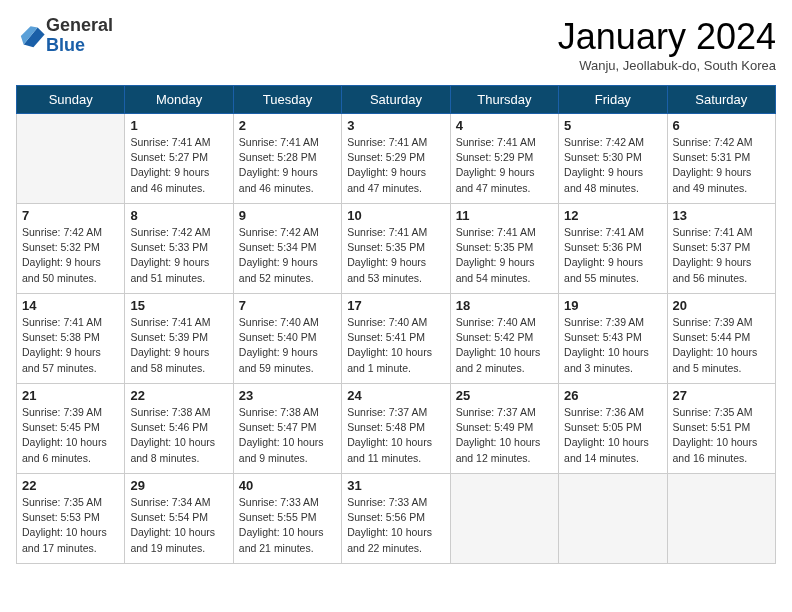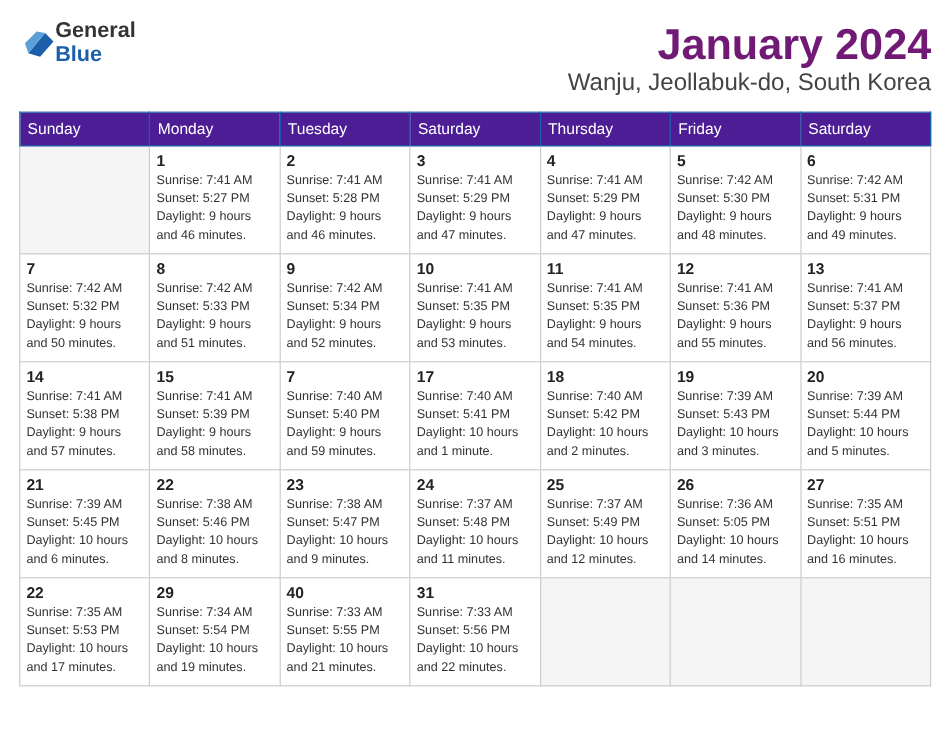--- a/index.html
+++ b/index.html
@@ -30,36 +30,36 @@
     .logo-icon {
       width: 28px;
       height: 28px;
       margin-left: 2px;
     }
     .title-block {
       text-align: right;
     }
     .month-title {
       font-size: 36px;
-      font-weight: bold;
-      color: #701a75;
+      font-weight: normal;
+      color: #000000;
     }
     .location {
-      font-size: 20px;
+      font-size: 13px;
       color: #444;
     }
     .calendar {
       width: 100%;
       border-collapse: collapse;
       font-size: 11px;
     }
     .calendar th {
-      background: #4c1d95;
+      background: #0c4a6e;
       color: #fff;
-      text-align: left;
+      text-align: center;
       padding: 6px 6px;
       font-size: 13px;
       font-weight: normal;
       border: 1px solid #1a5fa8;
     }
     .calendar td {
       border: 1px solid #ccc;
       vertical-align: top;
       padding: 4px 5px;
       height: 90px;

